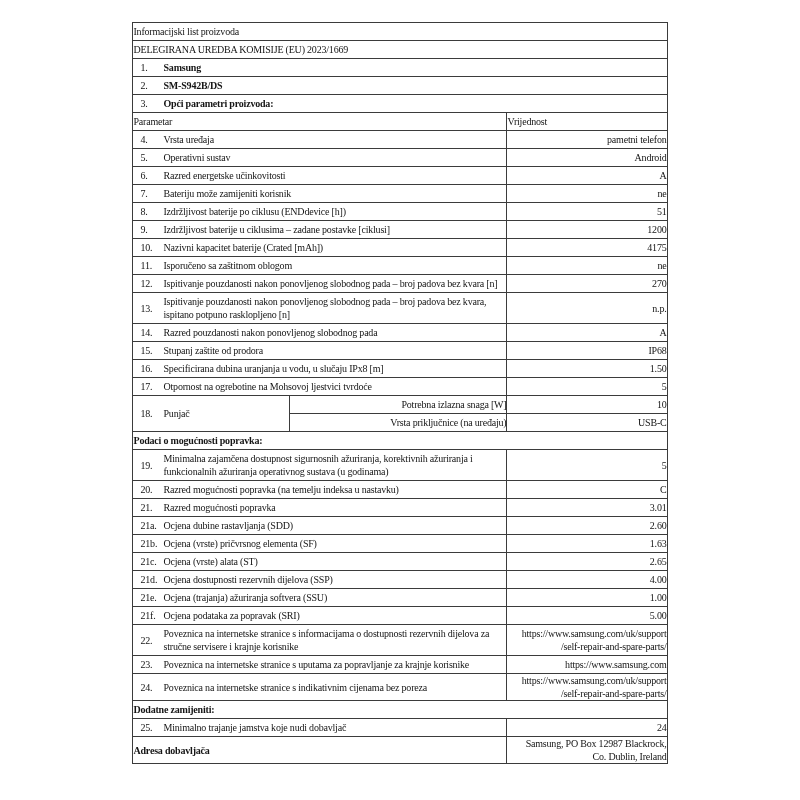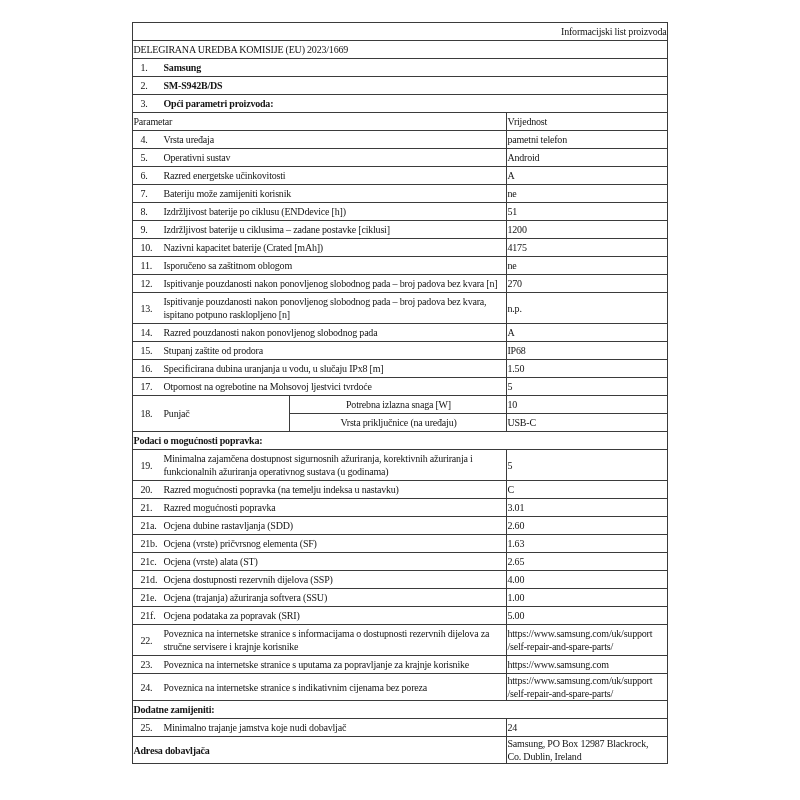--- a/index.html
+++ b/index.html
@@ -21,42 +21,42 @@
     line-height:13px;
     padding:0;
     height:17px;
     vertical-align:middle;
     word-wrap:break-word;
   }
   td.cell-title{
     height:34px;
     font-size:19px;
     letter-spacing:-0.3px;
-    text-align:right;
+    text-align:left;
     line-height:34px;
   }
   td.cell-subtitle{
     height:16px;
     font-size:10.5px;
     letter-spacing:-0.3px;
   }
   td.cell-head{text-align:left;}
   td.cell-section{
     font-weight:bold;
     padding-left:7px;
     height:15px;
     font-size:10.5px;
   }
   td.cell-value{
-    text-align:left;
+    text-align:right;
     padding:2px 3px;
   }
   td.cell-sublabel{
     padding:2px 2px 2px 6px;
-    text-align:center;
+    text-align:right;
     margin-top:36px;
   }
   .pwrap{display:flex;align-items:center;}
   .num{flex:0 0 30px;padding-left:7px;box-sizing:border-box;}
   .plabel{flex:1;padding:2px 6px 2px 0;overflow:hidden;}
   .ln{white-space:nowrap;}
   .b{font-weight:bold;}
   .vline{white-space:nowrap;}
 </style>
 </head>

